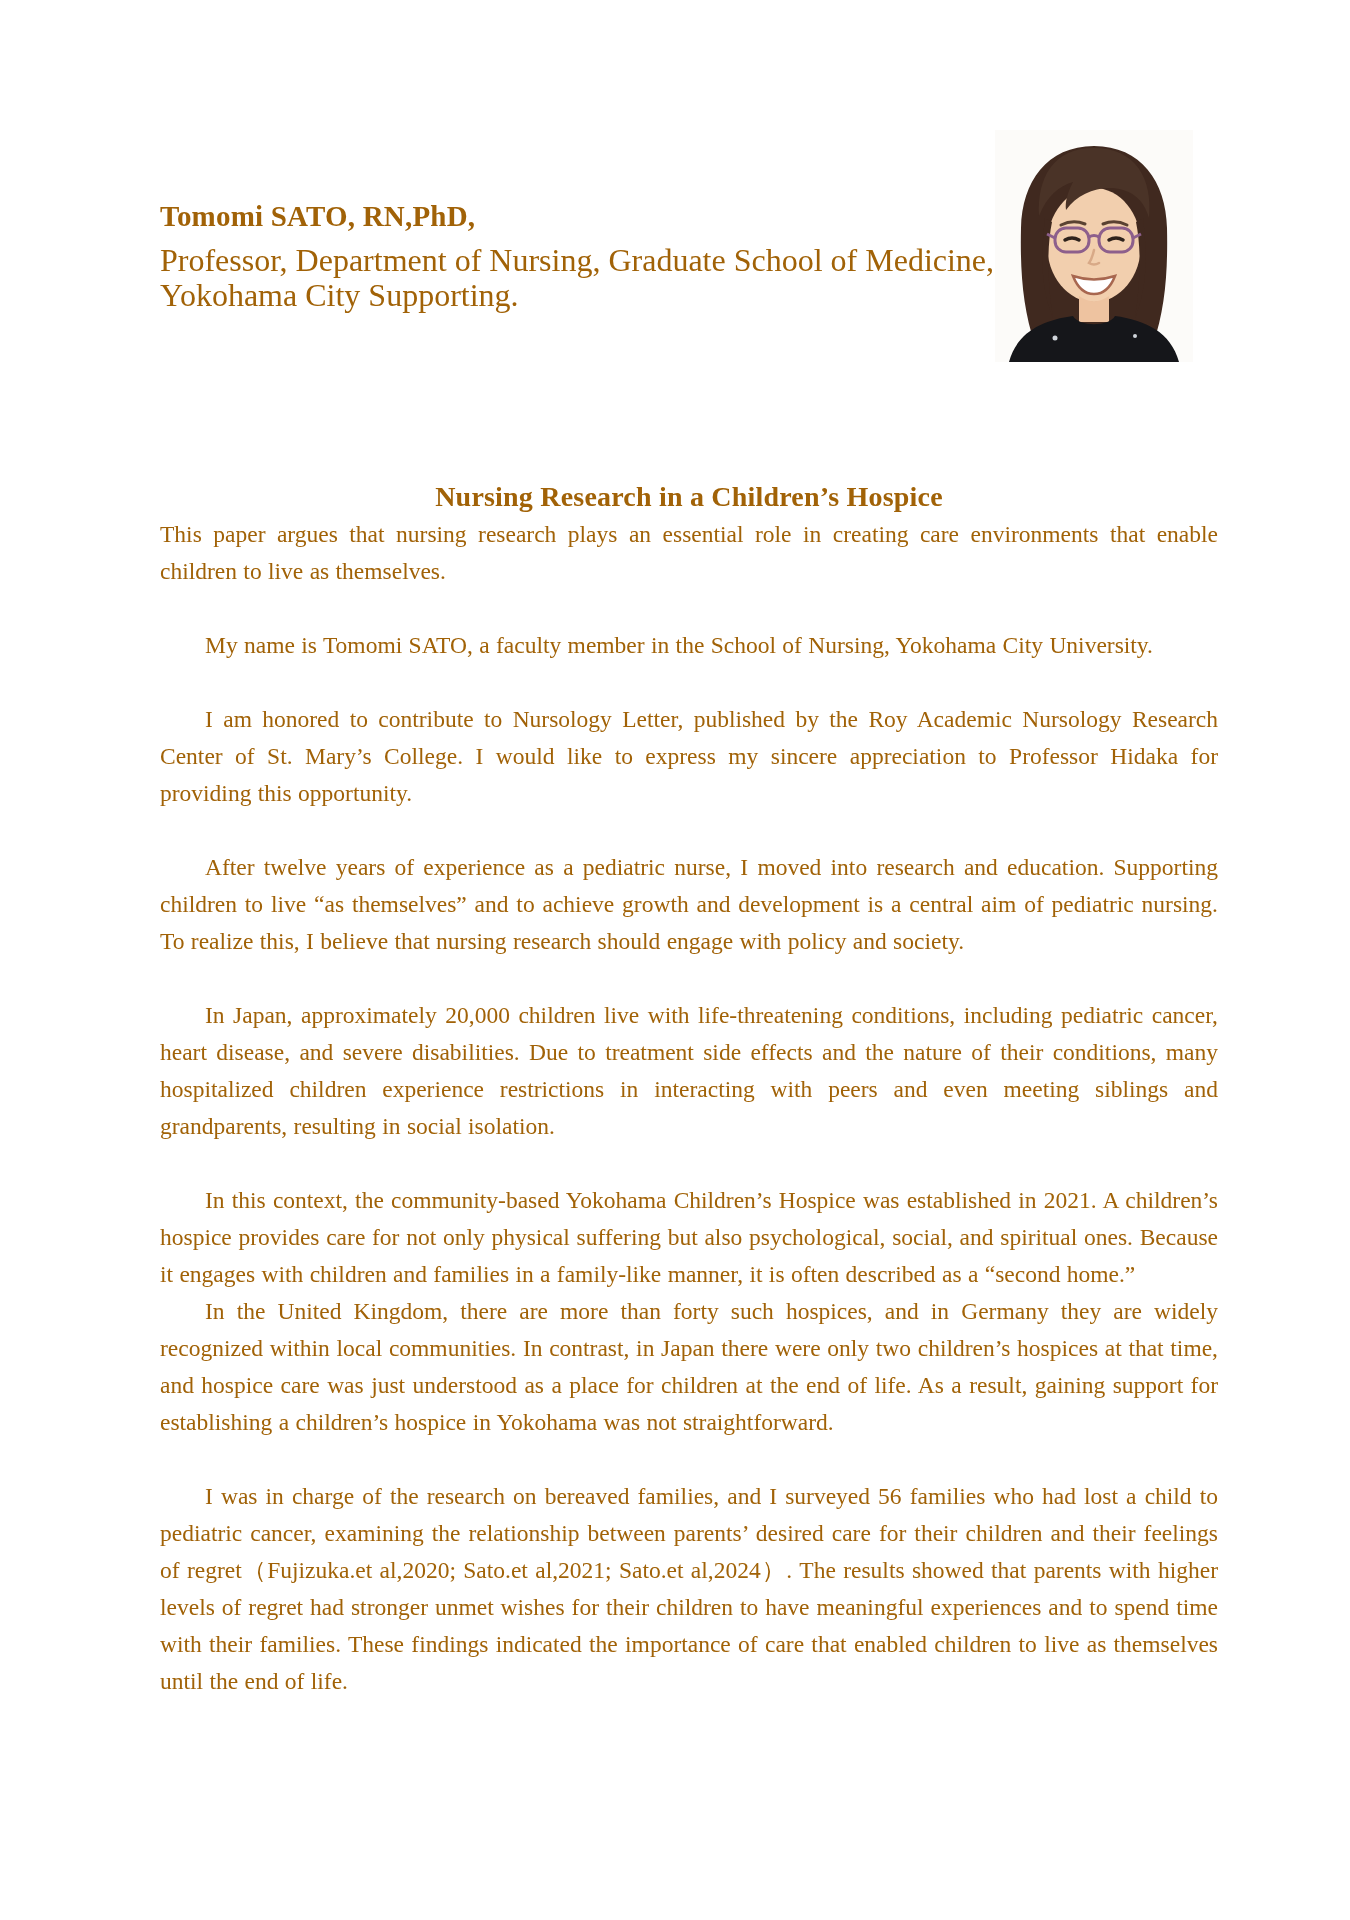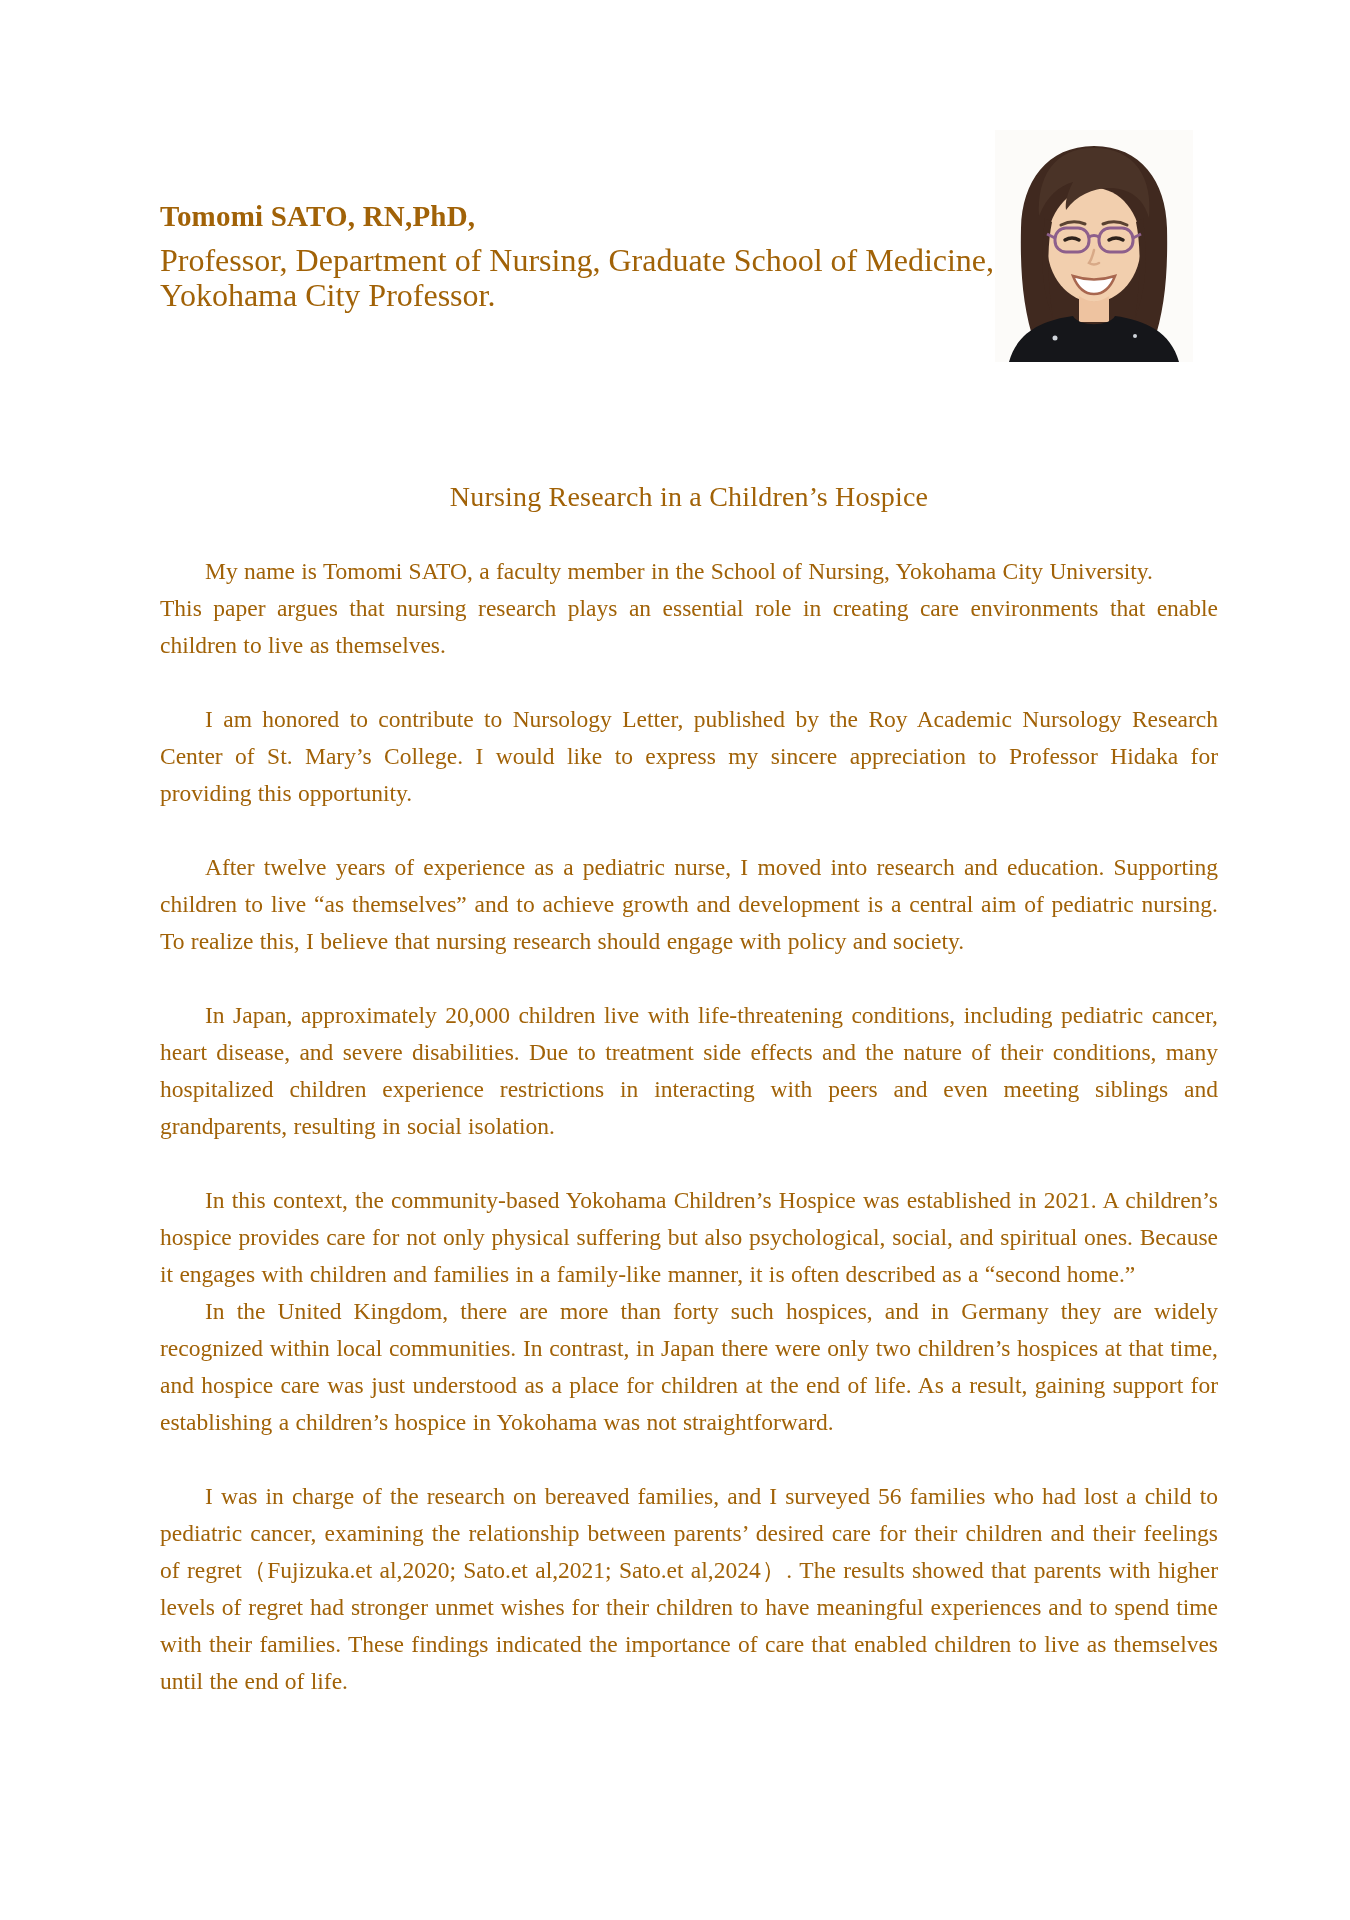--- a/index.html
+++ b/index.html
@@ -37,21 +37,21 @@
   }
   .photo svg { width: 100%; height: 100%; display: block; }
   .content {
     position: absolute;
     left: 160px;
     top: 478px;
     width: 1058px;
   }
   .title {
     font-size: 28px;
-    font-weight: normal;
+    font-weight: bold;
     text-align: center;
     margin: 0;
     line-height: 38px;
     letter-spacing: 0.2px;
   }
   .para {
     font-size: 23.5px;
     line-height: 37px;
     text-align: justify;
     margin: 37px 0 0 0;
@@ -61,21 +61,21 @@
   .para.no-gap { margin-top: 0; }
 </style>
 </head>
 <body>
 
 <div class="page">
 
   <div class="author-block">
     <div class="author-name">Tomomi SATO, RN,PhD,</div>
     <div class="author-affiliation">Professor, Department of Nursing, Graduate School of Medicine,</div>
-    <div class="author-affiliation">Yokohama City Professor.</div>
+    <div class="author-affiliation">Yokohama City Supporting.</div>
   </div>
 
   <div class="photo">
     <svg viewBox="0 0 198 232" xmlns="http://www.w3.org/2000/svg">
       <rect width="198" height="232" fill="#fcfbf9"></rect>
 
       <path d="M99 16 C 52 16 27 52 26 98 C 25 142 28 180 40 214 C 48 228 62 232 70 232 L 128 232 C 136 232 150 228 158 214 C 170 180 173 142 172 98 C 171 52 146 16 99 16 Z" fill="#40291f"></path>
 
       <ellipse cx="99" cy="115" rx="47" ry="57" fill="#f2cfae"></ellipse>
 
@@ -102,22 +102,22 @@
       <path d="M84 166 L 84 192 L 114 192 L 114 166 C 104 173 94 173 84 166 Z" fill="#eec3a0"></path>
 
       <path d="M14 232 C 22 202 48 190 78 186 C 84 197 114 197 120 186 C 150 190 176 202 184 232 Z" fill="#15161a"></path>
       <circle cx="60" cy="208" r="2.5" fill="#cfd4da"></circle>
       <circle cx="140" cy="206" r="2" fill="#cfd4da"></circle>
     </svg>
   </div>
 
   <div class="content">
     <h1 class="title">Nursing Research in a Children’s Hospice</h1>
+    <p class="para no-gap">This paper argues that nursing research plays an essential role in creating care environments that enable children to live as themselves.</p>
     <p class="para indent">My name is Tomomi SATO, a faculty member in the School of Nursing, Yokohama City University.</p>
-    <p class="para no-gap">This paper argues that nursing research plays an essential role in creating care environments that enable children to live as themselves.</p>
     <p class="para indent">I am honored to contribute to Nursology Letter, published by the Roy Academic Nursology Research Center of St. Mary’s College. I would like to express my sincere appreciation to Professor Hidaka for providing this opportunity.</p>
     <p class="para indent">After twelve years of experience as a pediatric nurse, I moved into research and education. Supporting children to live “as themselves” and to achieve growth and development is a central aim of pediatric nursing. To realize this, I believe that nursing research should engage with policy and society.</p>
     <p class="para indent">In Japan, approximately 20,000 children live with life-threatening conditions, including pediatric cancer, heart disease, and severe disabilities. Due to treatment side effects and the nature of their conditions, many hospitalized children experience restrictions in interacting with peers and even meeting siblings and grandparents, resulting in social isolation.</p>
     <p class="para indent">In this context, the community-based Yokohama Children’s Hospice was established in 2021. A children’s hospice provides care for not only physical suffering but also psychological, social, and spiritual ones. Because it engages with children and families in a family-like manner, it is often described as a “second home.”</p>
     <p class="para indent no-gap">In the United Kingdom, there are more than forty such hospices, and in Germany they are widely recognized within local communities. In contrast, in Japan there were only two children’s hospices at that time, and hospice care was just understood as a place for children at the end of life. As a result, gaining support for establishing a children’s hospice in Yokohama was not straightforward.</p>
     <p class="para indent">I was in charge of the research on bereaved families, and I surveyed 56 families who had lost a child to pediatric cancer, examining the relationship between parents’ desired care for their children and their feelings of regret（Fujizuka.et al,2020; Sato.et al,2021; Sato.et al,2024）. The results showed that parents with higher levels of regret had stronger unmet wishes for their children to have meaningful experiences and to spend time with their families. These findings indicated the importance of care that enabled children to live as themselves until the end of life.</p>
   </div>
 
 </div>
 

